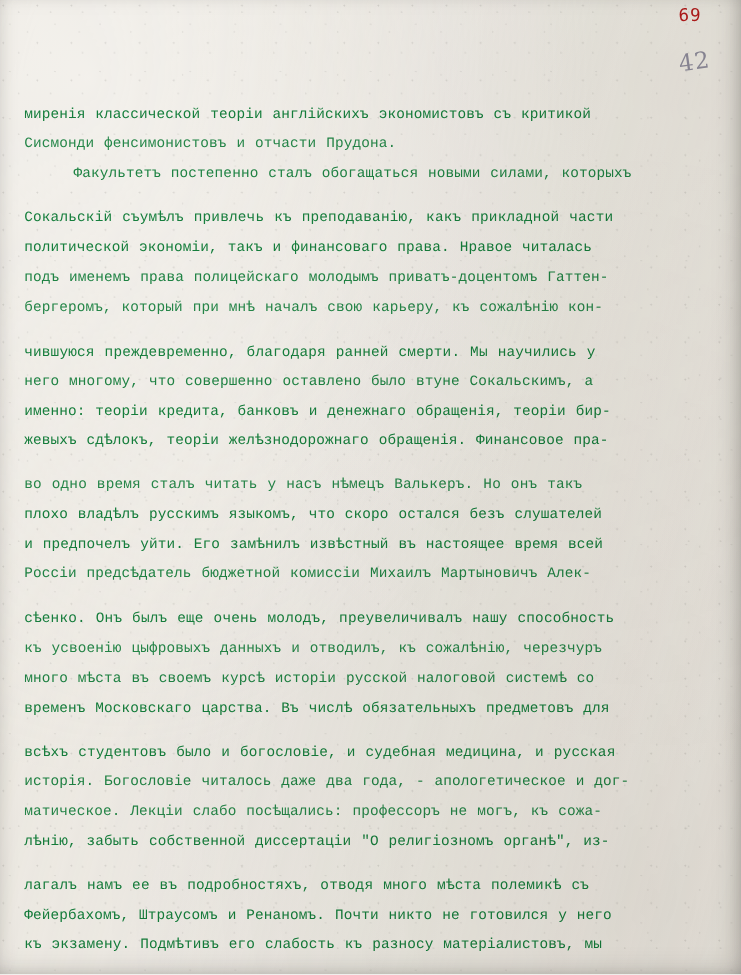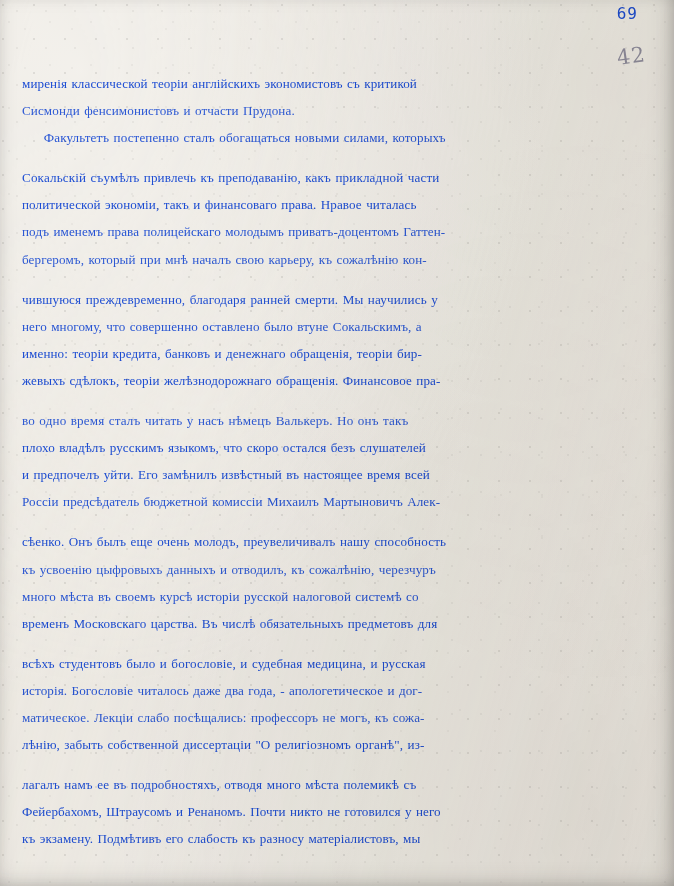--- a/index.html
+++ b/index.html
@@ -43,43 +43,43 @@
   }
   #page-number {
     position: absolute;
     top: 4px;
     left: 0;
     right: 36px;
     text-align: right;
     font-family: "DejaVu Sans Mono", monospace;
     font-size: 16px;
     letter-spacing: 1px;
-    color: #1d4ed8;
+    color: #b91c1c;
   }
   #folio-stamp {
     position: absolute;
     top: 44px;
     right: 28px;
     font-family: "DejaVu Serif", serif;
     font-size: 21px;
     color: #6d6b86;
     transform: rotate(-8deg);
     opacity: 0.72;
     letter-spacing: 1px;
   }
   #body-text {
     position: absolute;
     left: 22px;
     right: 6px;
-    top: 70px;
-    font-family: Liberation Serif, serif;
+    top: 90px;
+    font-family: Liberation Mono, monospace;
     font-size: 13.1px;
     line-height: 27.1px;
     letter-spacing: 0.1px;
-    color: #1d4ed8;
+    color: #15803d;
     white-space: pre-wrap;
     word-spacing: 1px;
   }
   .ln {
     display: block;
     white-space: pre;
     transform-origin: left center;
   }
   
   .ln:nth-child(3n)   { opacity: 0.95; }

